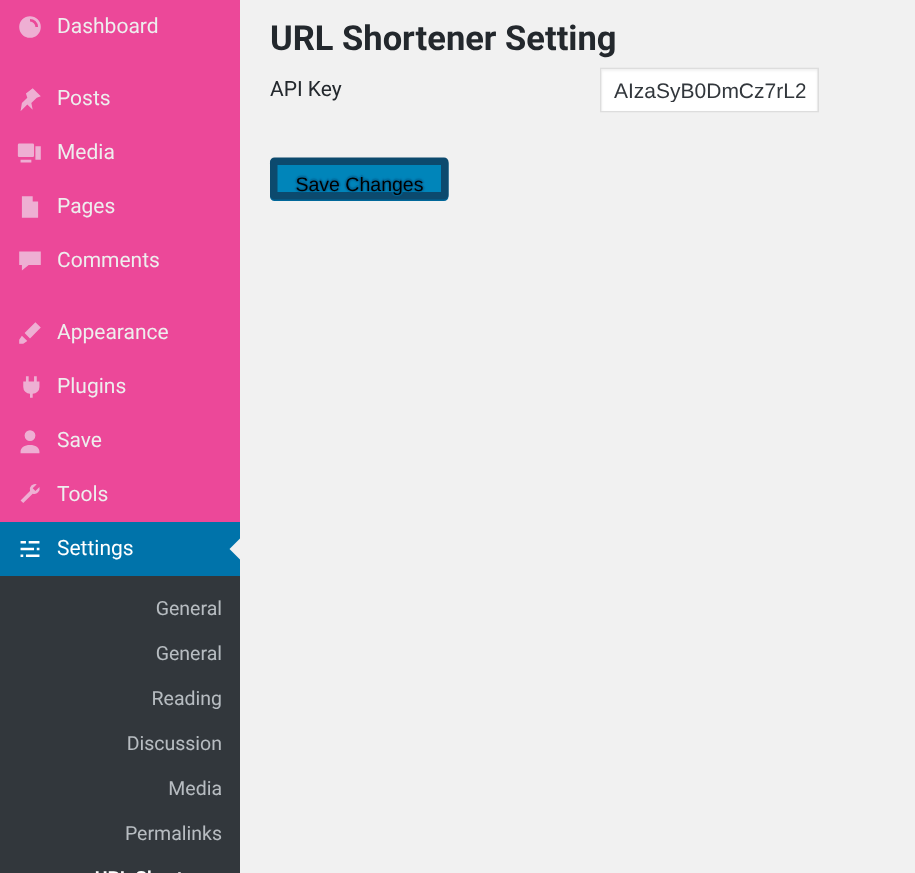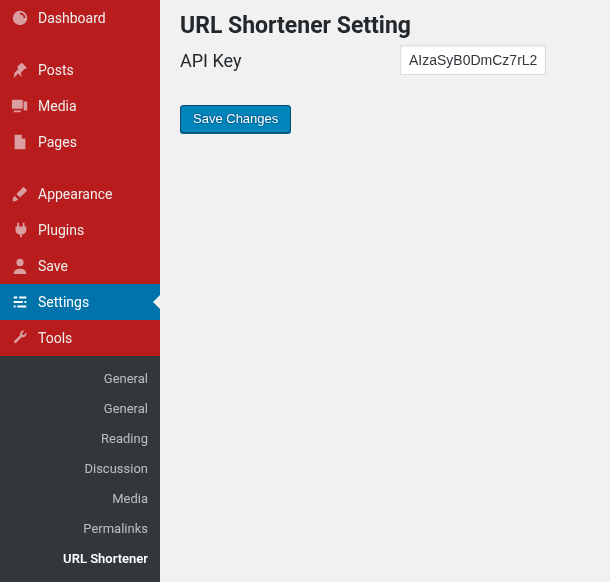--- a/index.html
+++ b/index.html
@@ -12,21 +12,21 @@
     color: #444;
   }
   .app {
     display: flex;
     width: 610px;
     height: 582px;
     overflow: hidden;
   }
   
   .sidebar {
-    background: #b91c1c;
+    background: #ec4899;
     width: 160px;
     flex: 0 0 160px;
     color: #eee;
     display: flex;
     flex-direction: column;
     font-size: 14px;
   }
   .menu-item {
     position: relative;
     display: flex;
@@ -112,40 +112,40 @@
     color: #23282d;
     margin: 0 0 24px 0;
   }
   .form-row {
     display: flex;
     align-items: center;
     margin-bottom: 30px;
   }
   .form-row label {
     flex: 0 0 220px;
-    font-size: 18px;
+    font-size: 14px;
     font-weight: 400;
     color: #23282d;
   }
   .form-row input[type="text"] {
     width: 128px;
     padding: 3px 8px;
     font-size: 14px;
     border: 1px solid #ddd;
     border-radius: 0;
     background: #fff;
     box-shadow: inset 0 1px 2px rgba(0,0,0,.07);
     color: #32373c;
     height: 22px;
   }
   .button-primary {
     display: inline-block;
     background: #0085ba;
-    border: 1px solid #0c4a6e;
-    color: #ffffff;
+    border: 5px solid #0c4a6e;
+    color: #000000;
     font-size: 13px;
     line-height: 26px;
     height: 28px;
     padding: 0 12px;
     border-radius: 3px;
     cursor: pointer;
     box-shadow: 0 1px 0 #006799;
     text-shadow: 0 -1px 1px #006799, 1px 0 1px #006799, 0 1px 1px #006799, -1px 0 1px #006799;
   }
 </style>
@@ -187,20 +187,28 @@
 
     <div class="menu-item">
       <span class="micon">
         <svg viewBox="0 0 20 20">
             <path d="M4 2h8l4 4v12H4V2zm8 0v4h4"></path>
           </svg>
       </span>
       <span>Pages</span>
     </div>
 
+    <div class="menu-item">
+      <span class="micon">
+        <svg viewBox="0 0 20 20">
+            <path d="M2 3h16v10H9l-5 4v-4H2V3z"></path>
+          </svg>
+      </span>
+      <span>Comments</span>
+    </div>
 
     <div class="menu-sep"></div>
 
     <div class="menu-item">
       <span class="micon">
         <svg viewBox="0 0 20 20">
             <path d="M14 2l4 4-8 8-4-4 8-8zM4 12l4 4-3 2H2v-3l2-3z"></path>
           </svg>
       </span>
       <span>Appearance</span>
@@ -217,36 +225,36 @@
 
     <div class="menu-item">
       <span class="micon">
         <svg viewBox="0 0 20 20">
             <path d="M10 10a4 4 0 100-8 4 4 0 000 8zm-7 8c0-3 3-5 7-5s7 2 7 5v1H3v-1z"></path>
           </svg>
       </span>
       <span>Save</span>
     </div>
 
+    <div class="menu-item">
+      <span class="micon">
+        <svg viewBox="0 0 20 20">
+            <path d="M17 4a4 4 0 01-5 5l-7 7-2-2 7-7a4 4 0 015-5l-3 3 2 2 3-3z"></path>
+          </svg>
+      </span>
+      <span>Tools</span>
+    </div>
+
     <div class="menu-item current">
       <span class="micon">
         <svg viewBox="0 0 20 20">
             <path d="M3 4h4v2H3zm6 0h8v2H9zM3 9h10v2H3zm12 0h2v2h-2zM3 14h2v2H3zm4 0h10v2H7z"></path>
           </svg>
       </span>
       <span>Settings</span>
-    </div>
-
-    <div class="menu-item">
-      <span class="micon">
-        <svg viewBox="0 0 20 20">
-            <path d="M17 4a4 4 0 01-5 5l-7 7-2-2 7-7a4 4 0 015-5l-3 3 2 2 3-3z"></path>
-          </svg>
-      </span>
-      <span>Tools</span>
     </div>
 
     <div class="submenu">
       <a>General</a>
       <a>General</a>
       <a>Reading</a>
       <a>Discussion</a>
       <a>Media</a>
       <a>Permalinks</a>
       <a class="current">URL Shortener</a>

